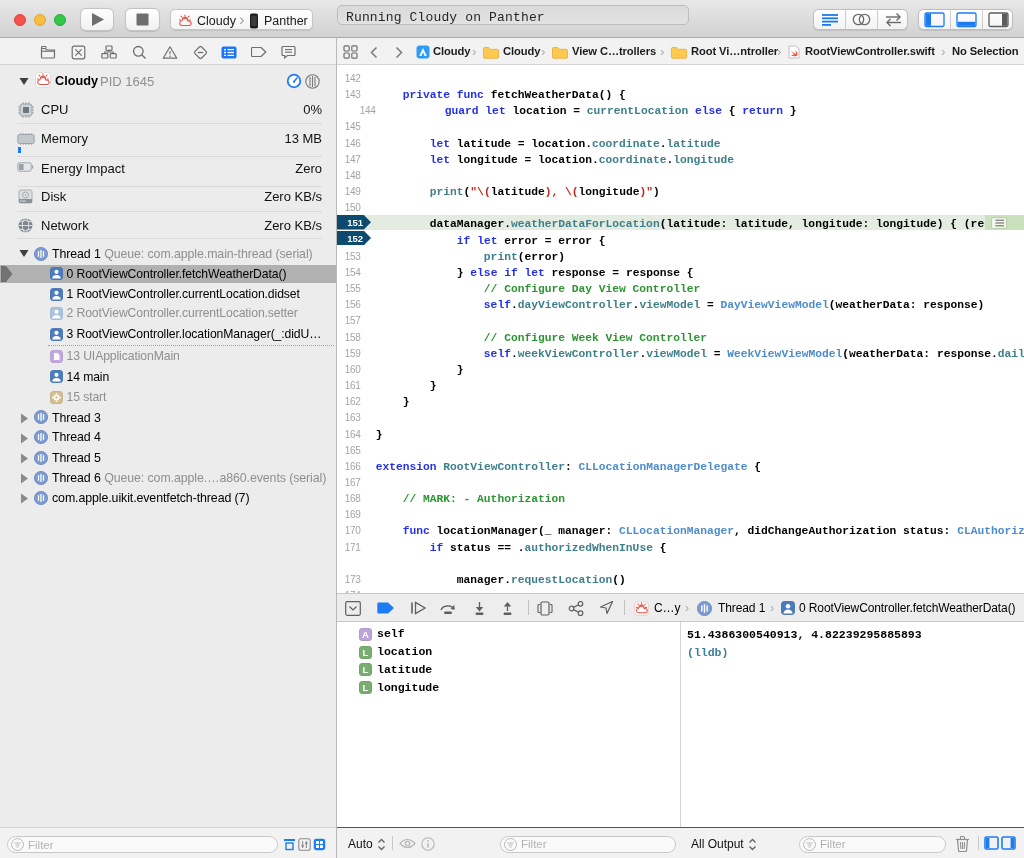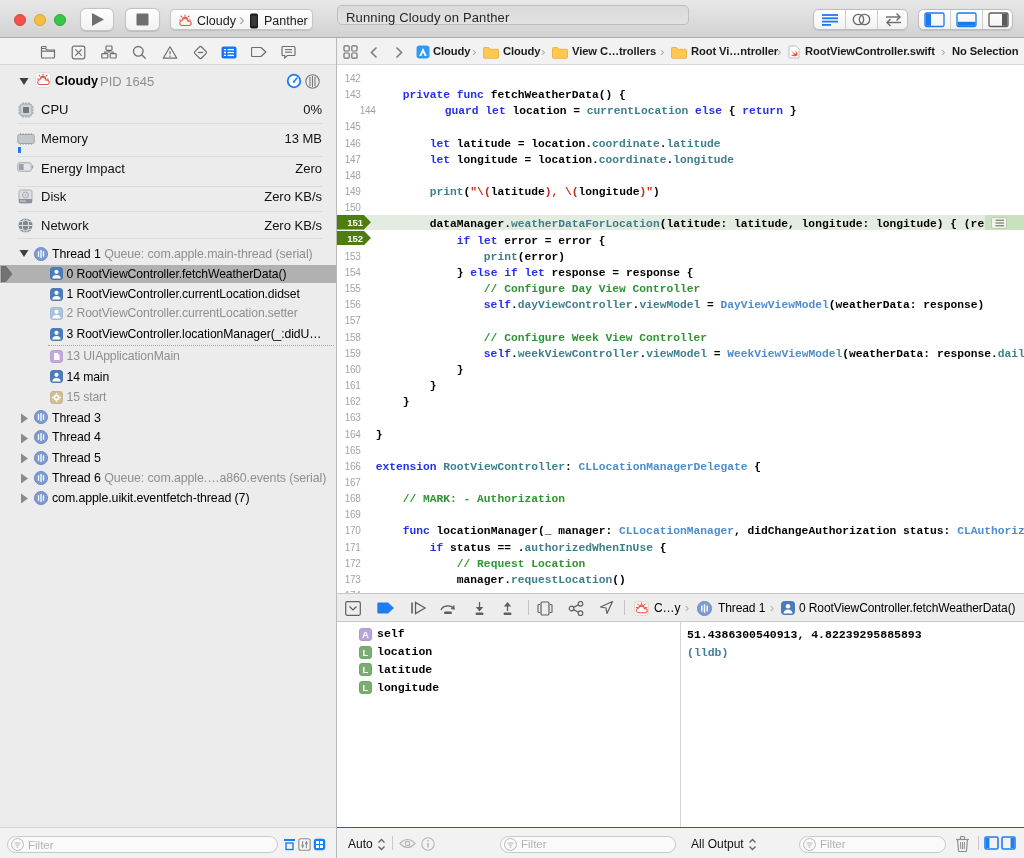--- a/index.html
+++ b/index.html
@@ -11,21 +11,21 @@
 
 #toolbar { position:absolute; left:0; top:0; width:1024px; height:38px;
   background:linear-gradient(#E8E8E8,#D2D2D2); border-bottom:1px solid #ACACAC; }
 .tl { position:absolute; top:13.5px; width:12px; height:12px; border-radius:50%; }
 .tbtn { position:absolute; top:8px; height:23px; background:linear-gradient(#FFFFFF,#F1F1F1);
   border:1px solid #C3C3C3; border-radius:6px; box-shadow:0 .5px 1px rgba(0,0,0,.12); }
 #scheme { position:absolute; left:170px; top:9px; width:143px; height:21px;
   background:linear-gradient(#FFFFFF,#F3F3F3); border:1px solid #C6C6C6; border-radius:5px;
   box-shadow:0 .5px 1px rgba(0,0,0,.1); font-size:12.5px; color:#1A1A1A; }
 #status { position:absolute; left:337px; top:5px; width:352px; height:20px;
-  background:linear-gradient(#DADADA,#E2E2E2); border:1px solid #BDBDBD; border-radius:5px; }
+  background:linear-gradient(#DADADA,#E2E2E2); border:1px solid #BDBDBD; border-radius:5px;font-family:Liberation Mono, monospace; }
 #status span { position:absolute; left:8px; top:3.5px; font-size:13px; color:#262626; letter-spacing:0.15px; }
 .btngroup { position:absolute; top:8.5px; height:21px; background:linear-gradient(#FFFFFF,#F2F2F2);
   border:1px solid #BEBEBE; border-radius:5.5px; box-shadow:0 .5px 1px rgba(0,0,0,.1); display:flex; }
 .btngroup .seg { width:31.7px; height:100%; position:relative; }
 .btngroup .seg + .seg { border-left:1px solid #CDCDCD; }
 
 
 #navbar { position:absolute; left:0; top:38px; width:1024px; height:27px;
   background:#F2F2F2; border-bottom:1px solid #D4D4D4; }
 
@@ -55,21 +55,21 @@
 #editor { position:absolute; left:337px; top:65px; width:687px; height:529px;
   background:#FFFFFF; overflow:hidden; border-bottom:1px solid #C8C8C8; }
 .ln { position:absolute; left:0; width:687px; height:16.2px; line-height:16.2px; white-space:pre;
   font-family:"Liberation Mono", monospace; font-weight:bold; font-size:11.27px; color:#000; }
 .ln i { display:inline-block; width:23.5px; text-align:right; font-style:normal;
   font-family:"Liberation Sans", sans-serif; font-weight:normal; font-size:10px; color:#A4A4A4; letter-spacing:-0.3px; }
 .ln b { margin-left:15.2px; font-weight:bold; }
 .k { color:#2430E8; } .t { color:#3D7F8B; } .y { color:#4E8CCB; }
 .c { color:#2D9531; } .s { color:#C7281E; }
 
-.flag { position:absolute; left:0; width:34px; height:14.5px; background:#4d7c0f;
+.flag { position:absolute; left:0; width:34px; height:14.5px; background:#0c4a6e;
   clip-path:polygon(0 0, 79% 0, 100% 50%, 79% 100%, 0 100%); }
 .flag span { position:absolute; right:8px; top:2px; font-size:9.5px; font-weight:bold; color:#fff;
   font-family:"Liberation Sans", sans-serif; }
 
 
 #dbgbar { position:absolute; left:337px; top:594px; width:687px; height:28px;
   background:#EDEDED; border-bottom:1px solid #C9C9C9; }
 
 .dbt { position:absolute; top:7px; font-size:12px; color:#000; letter-spacing:-0.1px; white-space:nowrap; }
 .dbc { position:absolute; top:6.5px; font-size:12px; color:#ABABAB; }
@@ -529,21 +529,20 @@
   <div class="ln" style="top:329.2px;"><i>162</i><b>    }</b></div>
   <div class="ln" style="top:345.36px;"><i>163</i><b></b></div>
   <div class="ln" style="top:361.52px;"><i>164</i><b>}</b></div>
   <div class="ln" style="top:377.68px;"><i>165</i><b></b></div>
   <div class="ln" style="top:393.84px;"><i>166</i><b><span class="k">extension</span> <span class="t">RootViewController</span>: <span class="y">CLLocationManagerDelegate</span> {</b></div>
   <div class="ln" style="top:410.0px;"><i>167</i><b></b></div>
   <div class="ln" style="top:426.16px;"><i>168</i><b>    <span class="c">// MARK: - Authorization</span></b></div>
   <div class="ln" style="top:442.32px;"><i>169</i><b></b></div>
   <div class="ln" style="top:458.48px;"><i>170</i><b>    <span class="k">func</span> locationManager(_ manager: <span class="y">CLLocationManager</span>, didChangeAuthorization status: <span class="y">CLAuthorizationStatus</span>) {</b></div>
   <div class="ln" style="top:474.64px;"><i>171</i><b>        <span class="k">if</span> status == .<span class="t">authorizedWhenInUse</span> {</b></div>
-  <div class="ln" style="top:490.8px;"><i>172</i><b>            <span class="c">// Request Location</span></b></div>
   <div class="ln" style="top:506.96px;"><i>173</i><b>            manager.<span class="t">requestLocation</span>()</b></div>
   <div class="ln" style="top:523.12px;"><i>174</i><b></b></div>
   <div class="flag" style="top:150.0px;">
         <span>151</span>
       </div>
   <div class="flag" style="top:165.7px;">
         <span>152</span>
       </div>
   </div>
   <div id="dbgbar">

